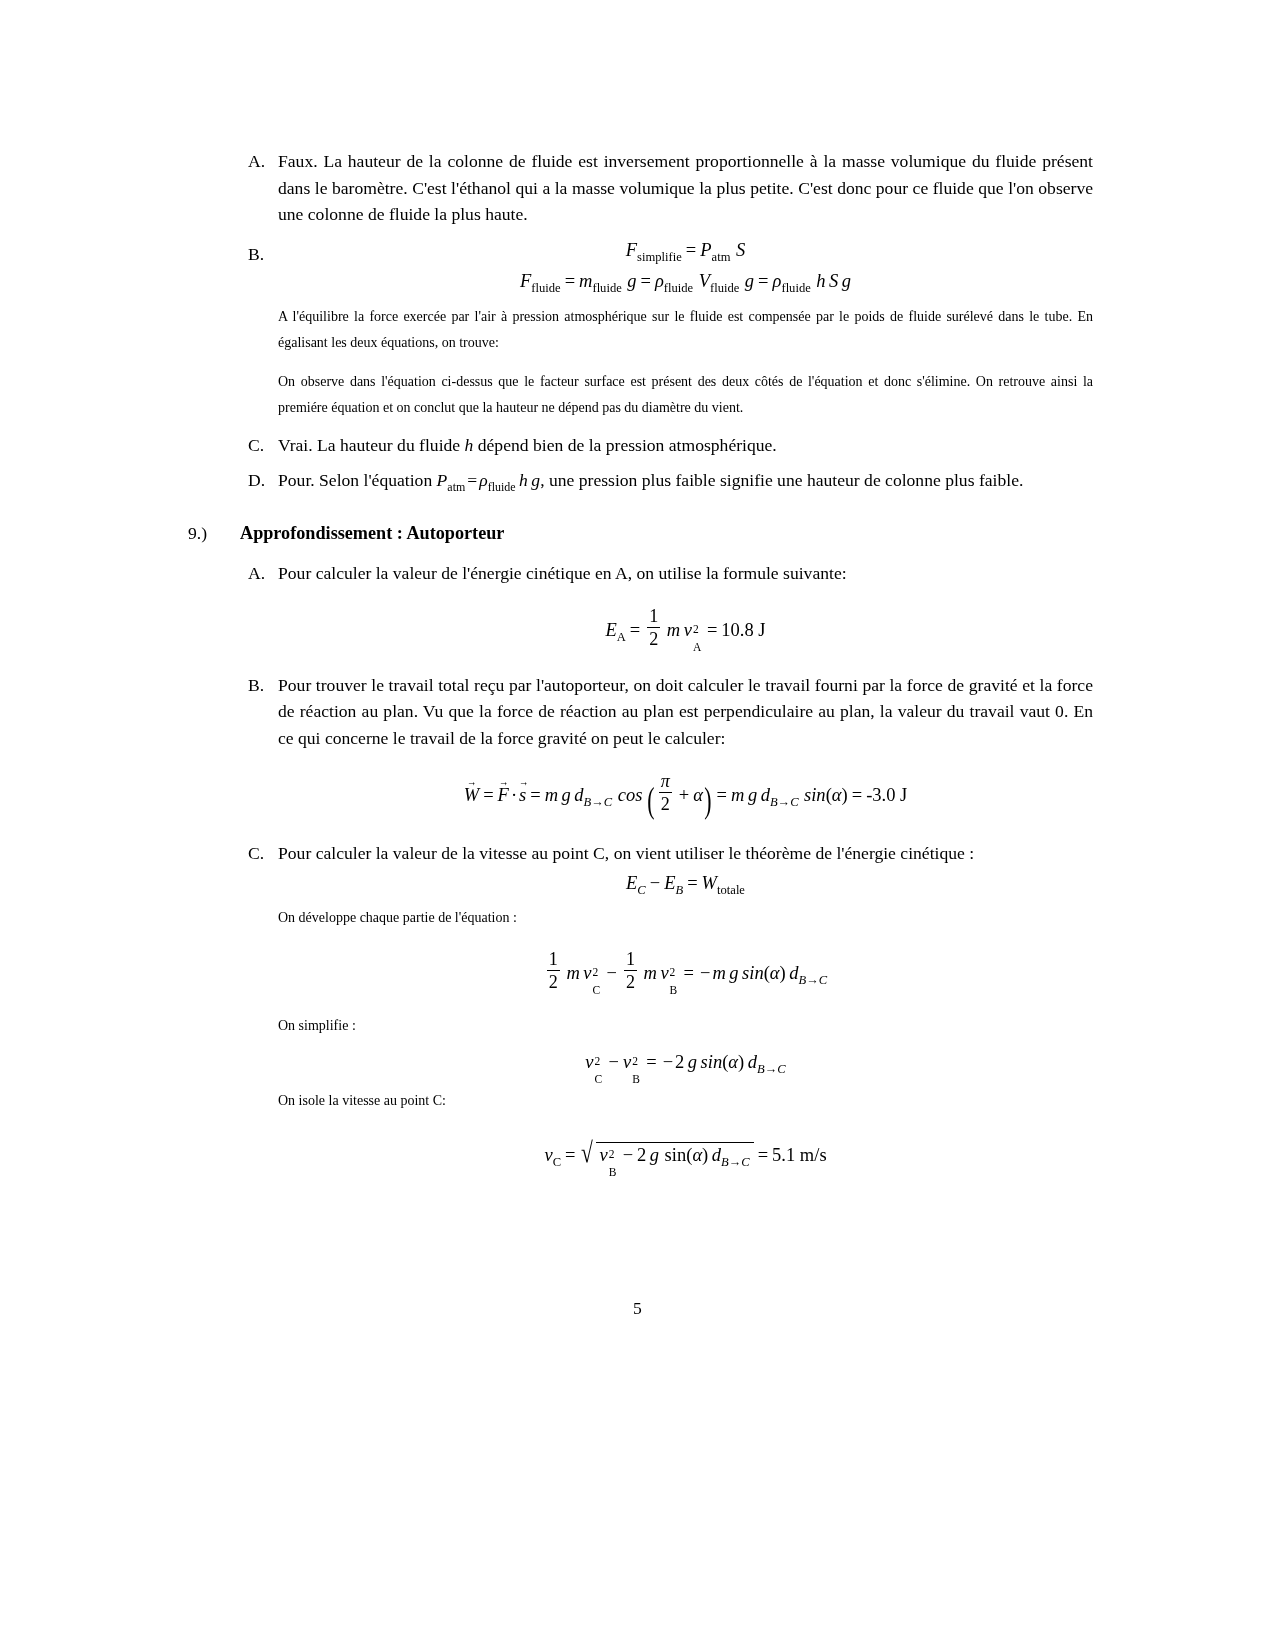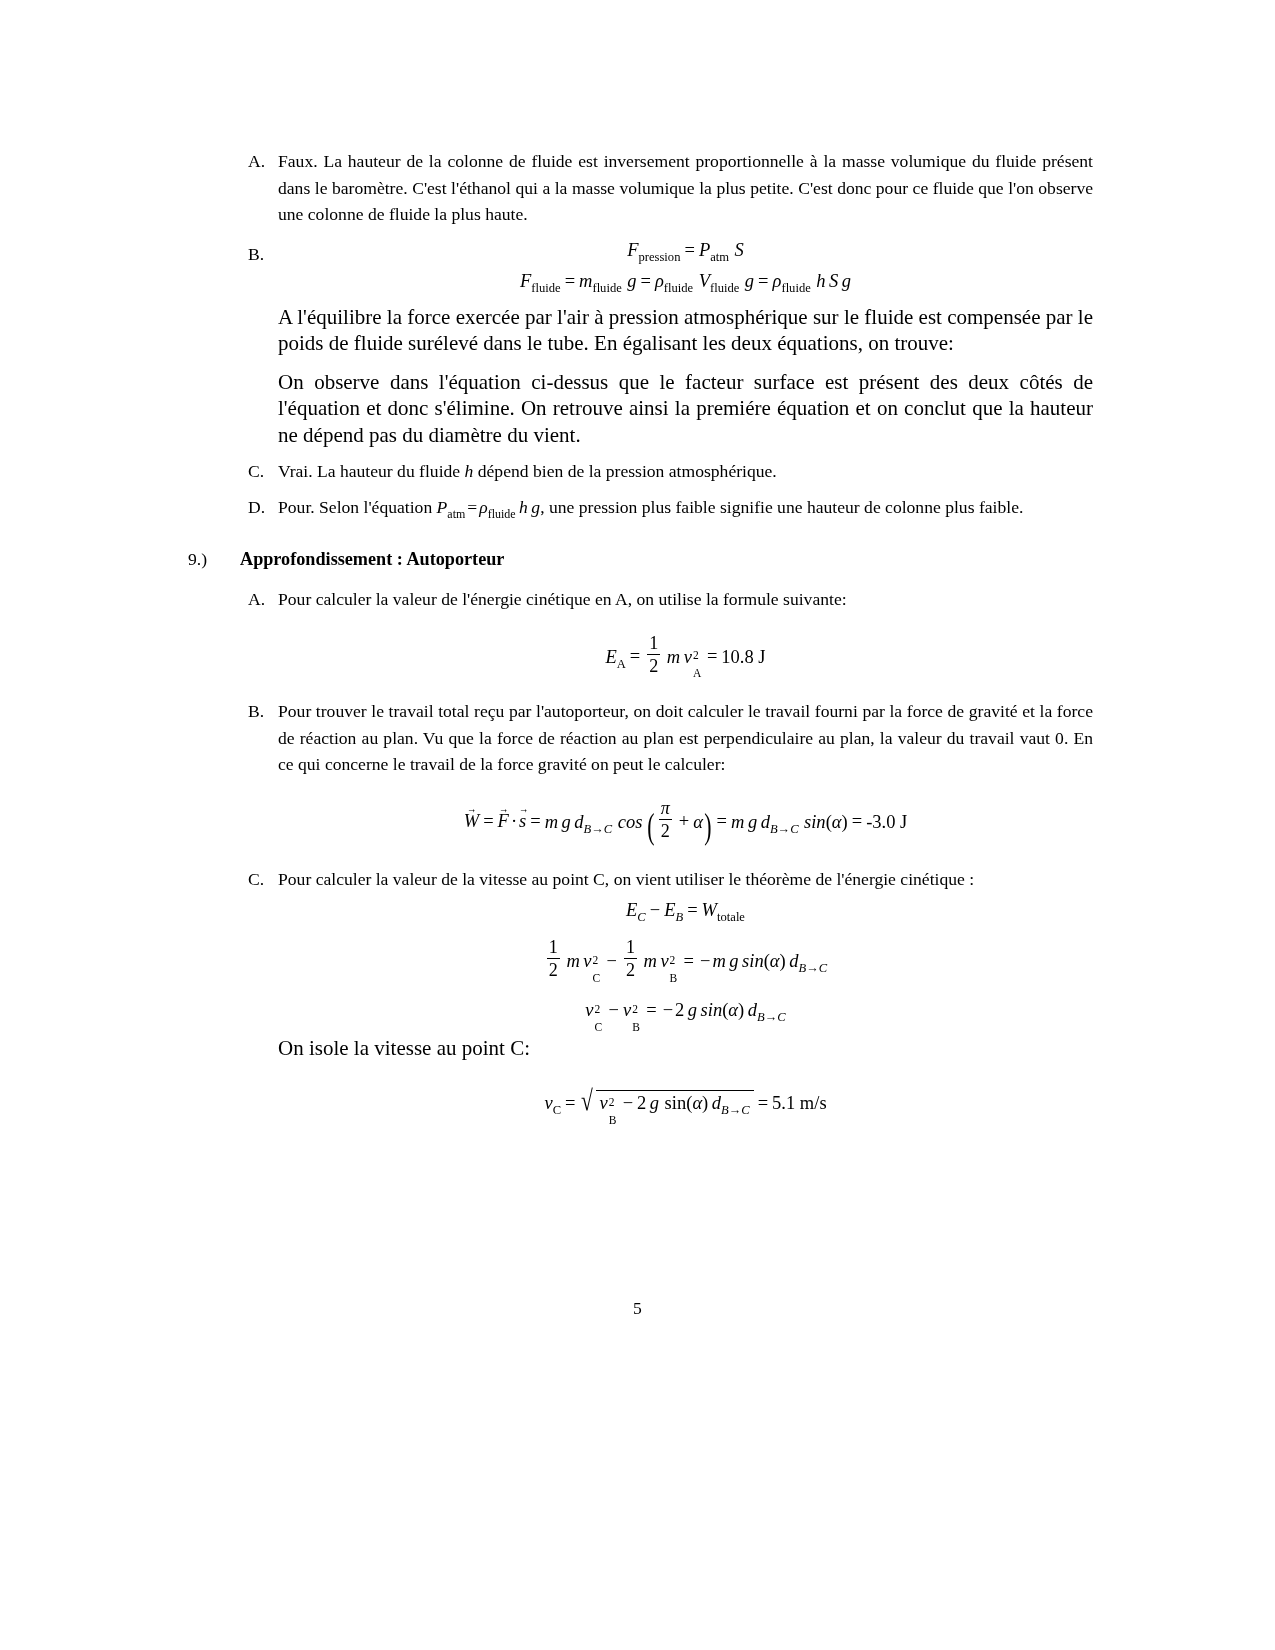--- a/index.html
+++ b/index.html
@@ -78,21 +78,21 @@
     font-size: 17.6px;
   }
   .sect-head .stitle {
     font-weight: bold;
     margin-top: 28px;
   }
 
   .inner-para {
     margin-top: 12px;
     margin-bottom: 10px;
-    font-size: 21px;
+    font-size: 14px;
     line-height: 26.5px;
     text-align: justify;
   }
 
   
   .eq {
     text-align: center;
     margin: 13px 0 13px 0;
     font-family: "Liberation Serif", "DejaVu Serif", serif;
     font-size: 18.5px;
@@ -227,21 +227,21 @@
 
       <div class="aitem">
         <span class="marker">A.</span>
         <div class="body para">Faux. La hauteur de la colonne de fluide est inversement proportionnelle à la masse volumique du fluide présent dans le baromètre. C'est l'éthanol qui a la masse volumique la plus petite. C'est donc pour ce fluide que l'on observe une colonne de fluide la plus haute.</div>
       </div>
 
       <div class="aitem">
         <span class="marker">B.</span>
 
         <div class="eq">
-          <span class="mi">F</span><sub class="s">pression</sub><span class="mo">=</span><span class="mi">P</span><sub class="s">atm</sub><span class="med"></span><span class="mi">S</span>
+          <span class="mi">F</span><sub class="s">simplifie</sub><span class="mo">=</span><span class="mi">P</span><sub class="s">atm</sub><span class="med"></span><span class="mi">S</span>
         </div>
 
         <div class="eq">
           <span class="mi">F</span><sub class="s">fluide</sub><span class="mo">=</span><span class="mi">m</span><sub class="s">fluide</sub><span class="med"></span><span class="mi">g</span><span class="mo">=</span><span class="mi">ρ</span><sub class="s">fluide</sub><span class="med"></span><span class="mi">V</span><sub class="s">fluide</sub><span class="med"></span><span class="mi">g</span><span class="mo">=</span><span class="mi">ρ</span><sub class="s">fluide</sub><span class="med"></span><span class="mi">h</span><span class="thin"></span><span class="mi">S</span><span class="thin"></span><span class="mi">g</span>
         </div>
 
         <div class="inner-para">A l'équilibre la force exercée par l'air à pression atmosphérique sur le fluide est compensée par le poids de fluide surélevé dans le tube. En égalisant les deux équations, on trouve:</div>
 
 
         <div class="inner-para">On observe dans l'équation ci-dessus que le facteur surface est présent des deux côtés de l'équation et donc s'élimine. On retrouve ainsi la premiére équation et on conclut que la hauteur ne dépend pas du diamètre du vient.</div>
@@ -285,25 +285,27 @@
       </div>
 
       <div class="aitem">
         <span class="marker">C.</span>
         <div class="body para">Pour calculer la valeur de la vitesse au point C, on vient utiliser le théorème de l'énergie cinétique :</div>
 
         <div class="eq small-gap">
           <span class="mi">E</span><sub class="si">C</sub><span class="mo">−</span><span class="mi">E</span><sub class="si">B</sub><span class="mo">=</span><span class="mi">W</span><sub class="s">totale</sub>
         </div>
 
+        <div class="inner-para">On développe chaque partie de l'équation :</div>
 
         <div class="eq" style="margin-top:18px;margin-bottom:20px;">
           <span class="frac"><span class="num">1</span><span class="den">2</span></span><span class="thin"></span><span class="mi">m</span><span class="thin"></span><span class="mi">v</span><span class="subsup"><span class="sup">2</span><span class="sub">C</span></span><span class="subsup-w"></span><span class="mo">−</span><span class="frac"><span class="num">1</span><span class="den">2</span></span><span class="thin"></span><span class="mi">m</span><span class="thin"></span><span class="mi">v</span><span class="subsup"><span class="sup">2</span><span class="sub">B</span></span><span class="subsup-w"></span><span class="mo">=</span><span class="mo tight">−</span><span class="mi">m</span><span class="thin"></span><span class="mi">g</span><span class="thin"></span><span class="mi">sin</span><span class="mr">(</span><span class="mi">α</span><span class="mr">)</span><span class="thin"></span><span class="mi">d</span><sub class="si">B→C</sub>
         </div>
 
+        <div class="inner-para">On simplifie :</div>
 
         <div class="eq" style="margin-top:14px;margin-bottom:16px;">
           <span class="mi">v</span><span class="subsup"><span class="sup">2</span><span class="sub">C</span></span><span class="subsup-w"></span><span class="mo">−</span><span class="mi">v</span><span class="subsup"><span class="sup">2</span><span class="sub">B</span></span><span class="subsup-w"></span><span class="mo">=</span><span class="mo tight">−</span><span class="mr">2</span><span class="thin"></span><span class="mi">g</span><span class="thin"></span><span class="mi">sin</span><span class="mr">(</span><span class="mi">α</span><span class="mr">)</span><span class="thin"></span><span class="mi">d</span><sub class="si">B→C</sub>
         </div>
 
         <div class="inner-para">On isole la vitesse au point C:</div>
 
         <div class="eq" style="margin-top:26px;margin-bottom:0;">
           <span class="mi">v</span><sub class="s">C</sub><span class="mo">=</span><span class="sqrt"><span class="sign">√</span><span class="radicand"><span class="mi">v</span><span class="subsup"><span class="sup">2</span><span class="sub">B</span></span><span class="subsup-w"></span><span class="mo">−</span><span class="mr">2</span><span class="thin"></span><span class="mi">g</span><span class="med"></span><span class="mr">sin</span><span class="mr">(</span><span class="mi">α</span><span class="mr">)</span><span class="thin"></span><span class="mi">d</span><sub class="si">B→C</sub></span></span><span class="mo">=</span><span class="mr">5.1 m/s</span>
         </div>

